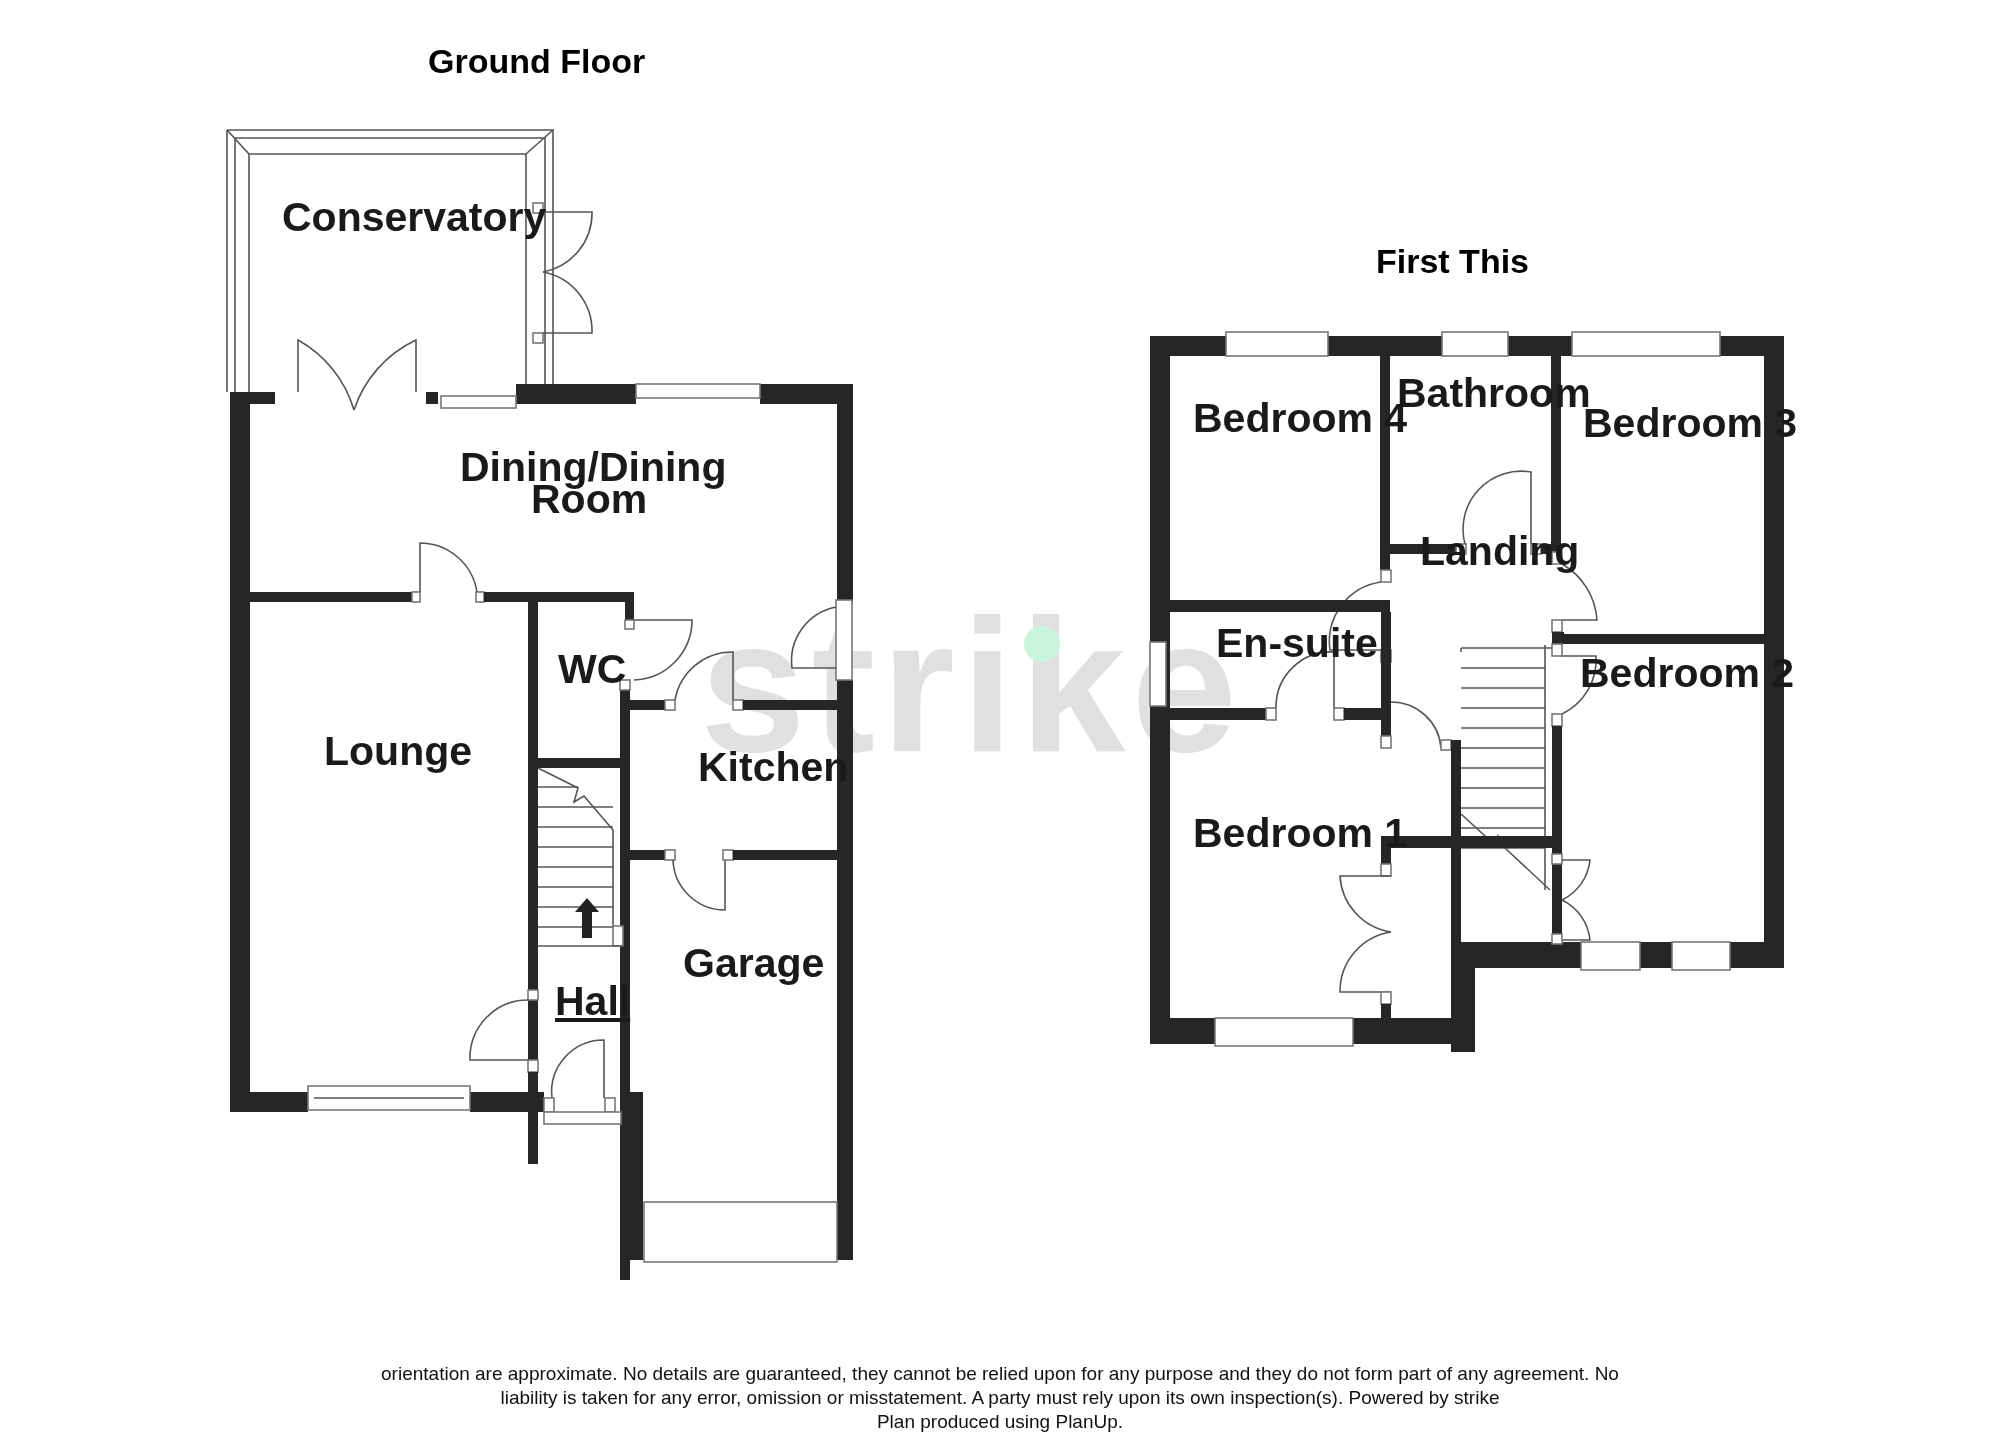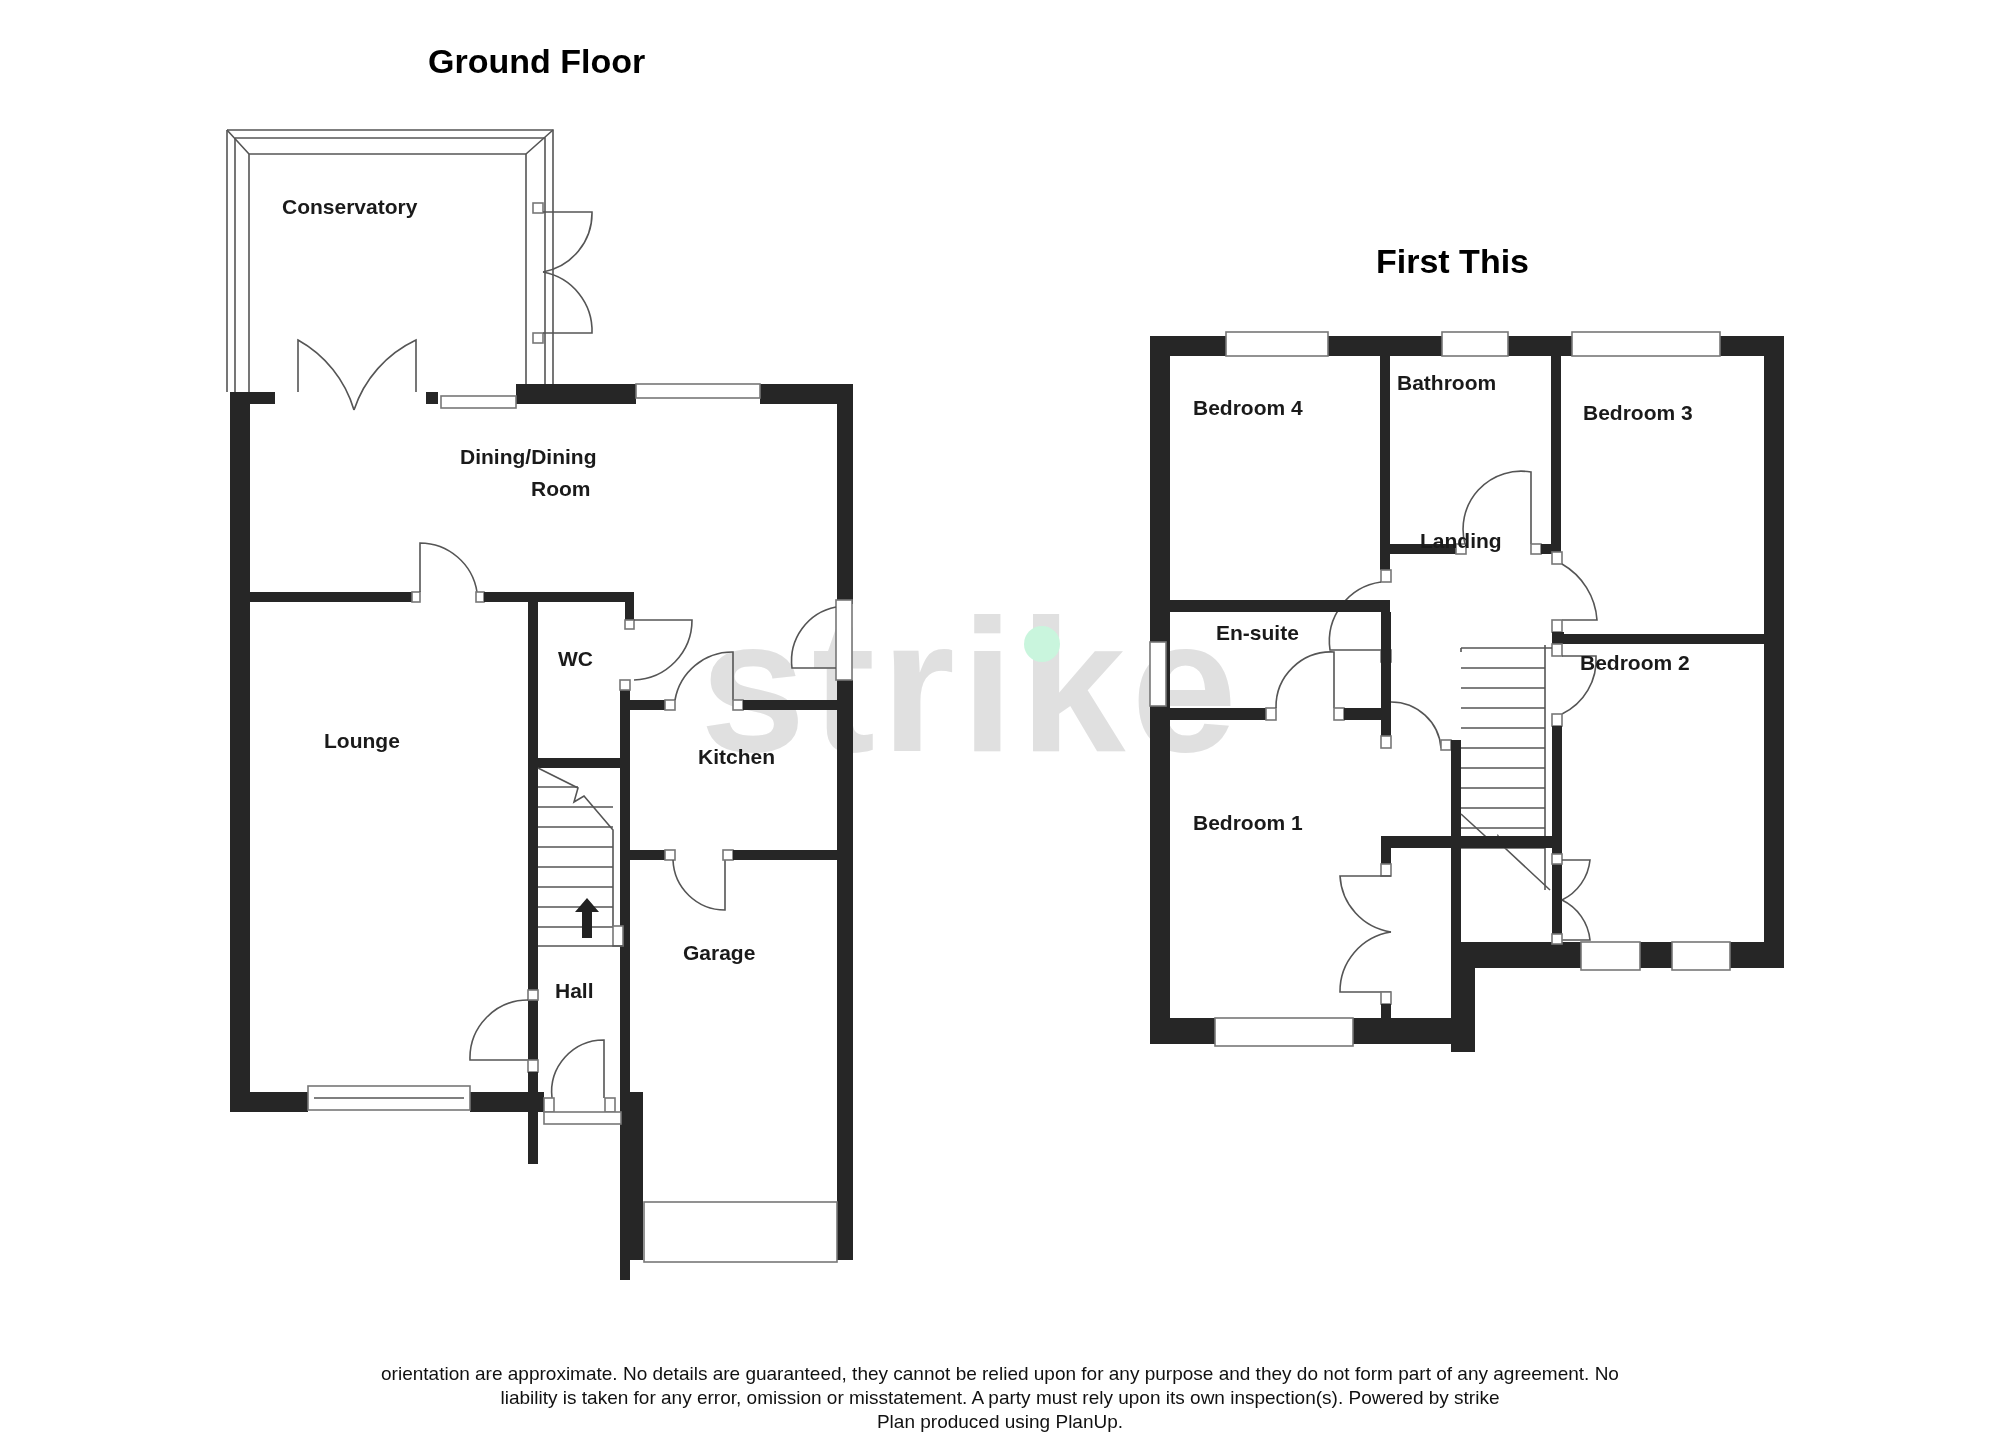--- a/index.html
+++ b/index.html
@@ -1,18 +1,18 @@
 <!DOCTYPE html>
 <html><head>
 <meta charset="utf-8">
 <style>
   html, body { margin: 0; padding: 0; background: #ffffff; }
   body { width: 2000px; height: 1456px; position: relative; overflow: hidden; font-family: "Liberation Sans", sans-serif; }
   .floor-title { position: absolute; font-weight: bold; font-size: 34px; color: #000; white-space: nowrap; margin-top: 12px; }
-  .room-label { position: absolute; font-weight: bold; font-size: 21px; color: #1a1a1a; white-space: nowrap; text-align: center; line-height: 1.05; }
+  .room-label { position: absolute; font-weight: bold; font-size: 41px; color: #1a1a1a; white-space: nowrap; text-align: center; line-height: 1.05; }
   .disclaimer { position: absolute; left: 340px; top: 1362px; width: 1320px; text-align: center; font-size: 19px; line-height: 24px; color: #111; }
   .disclaimer span { display: block; }
   svg.plan { position: absolute; left: 0; top: 0; }
   .wall { fill: #262626; }
   .thin { fill: none; stroke: #555; stroke-width: 1.6; }
   .frame { fill: #fff; stroke: #777; stroke-width: 1.6; }
   .watermark { position: absolute; left: 700px; top: 590px; font-size: 190px; font-weight: bold; color: #e0e0e0; letter-spacing: 6px; line-height: 1; }
   .wm-dot { position: absolute; left: 1024px; top: 626px; width: 36px; height: 36px; border-radius: 50%; background: #c9f5dd; }
 </style>
 </head>
@@ -209,21 +209,21 @@
 
 <div class="floor-title" style="left:428px; top:30px;">Ground Floor</div>
 <div class="floor-title" style="left:1376px; top:230px;">First This</div>
 
 <div class="room-label" style="left:282px; top:196px;">Conservatory</div>
 <div class="room-label" style="left:460px; top:446px;">Dining/Dining</div>
 <div class="room-label" style="left:531px; top:478px;">Room</div>
 <div class="room-label" style="left:558px; top:648px;">WC</div>
 <div class="room-label" style="left:324px; top:730px;">Lounge</div>
 <div class="room-label" style="left:698px; top:746px;">Kitchen</div>
-<div class="room-label" style="left:555px; top:980px;">Hall</div>
+<div class="room-label" style="left:555px; top:980px;text-decoration:underline;">Hall</div>
 <div class="room-label" style="left:683px; top:942px;">Garage</div>
 
 <div class="room-label" style="left:1193px; top:397px;">Bedroom 4</div>
 <div class="room-label" style="left:1397px; top:372px;">Bathroom</div>
 <div class="room-label" style="left:1583px; top:402px;">Bedroom 3</div>
 <div class="room-label" style="left:1420px; top:530px;">Landing</div>
 <div class="room-label" style="left:1216px; top:622px;">En-suite</div>
 <div class="room-label" style="left:1580px; top:652px;">Bedroom 2</div>
 <div class="room-label" style="left:1193px; top:812px;">Bedroom 1</div>
 

